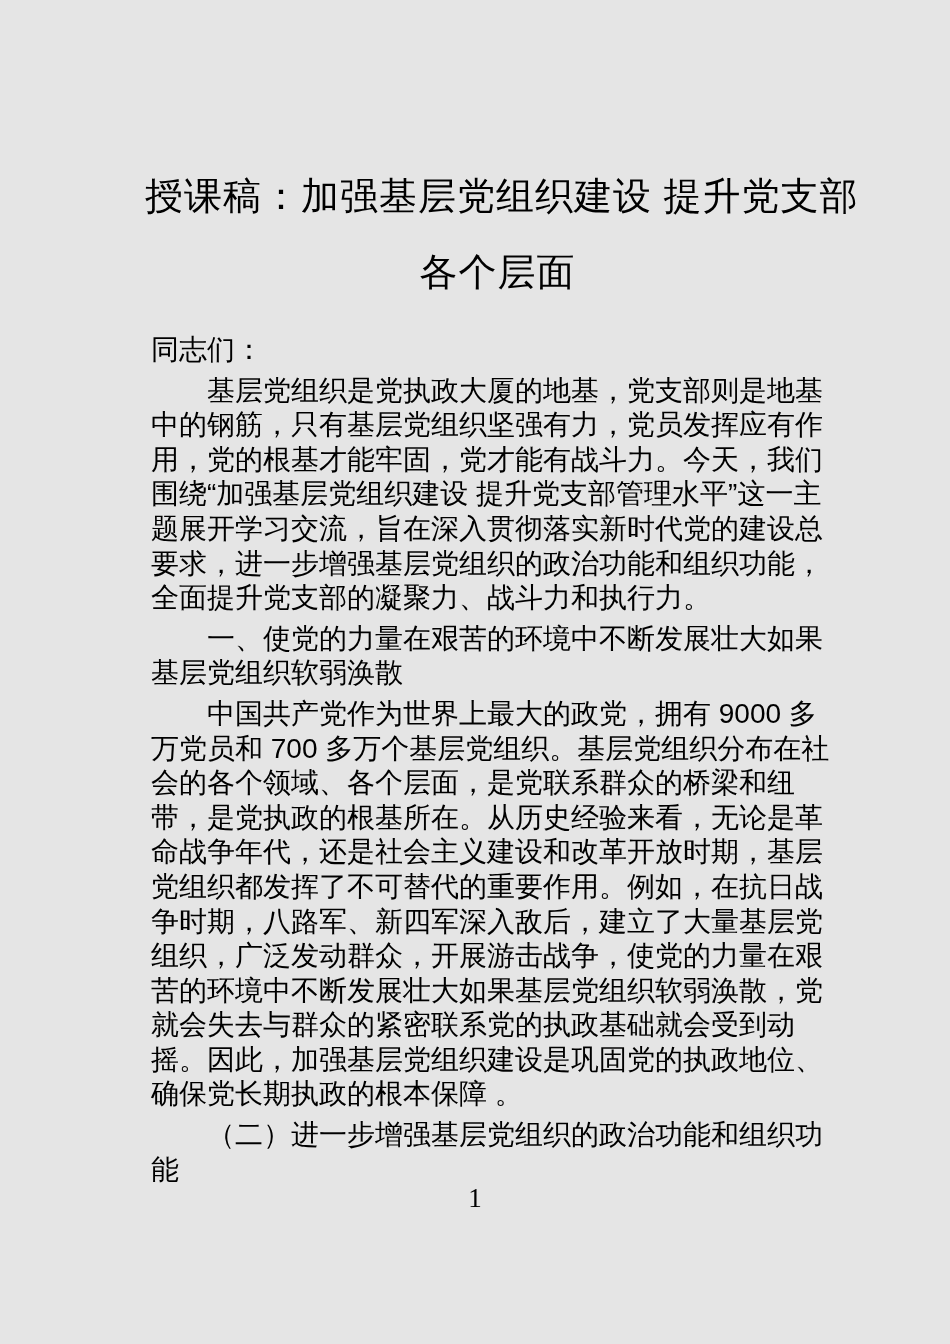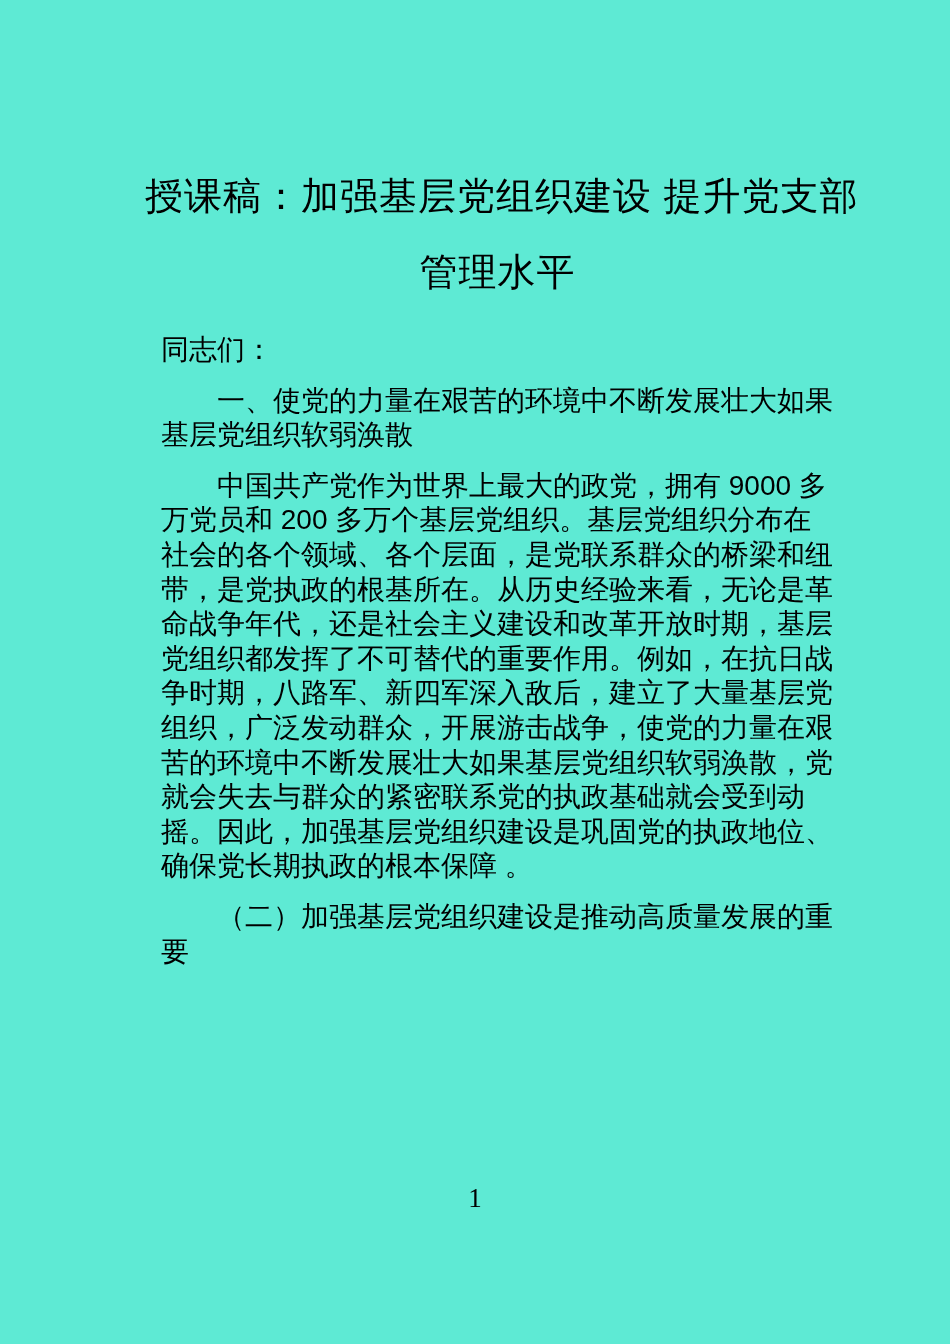--- a/index.html
+++ b/index.html
@@ -10,21 +10,21 @@
     width: 950px;
     height: 1344px;
     background: #ffffff;
     color: #000000;
     font-family: "Liberation Sans", sans-serif;
   }
   .page {
     position: relative;
     width: 950px;
     height: 1344px;
-    background: #5eead4;
+    background: #e5e5e5;
     overflow: hidden;
   }
   .content {
     margin-left: 145px;
     width: 705px;
     padding-top: 158px;
   }
   .doc-title {
     margin: 0;
     font-size: 38px;
@@ -37,21 +37,21 @@
     display: block;
     white-space: nowrap;
   }
   .body-text {
     margin-top: 23px;
     font-size: 28px;
     line-height: 34.6px;
     text-align: left;
   }
   .body-text p {
-    margin: 16px;
+    margin: 6px;
     padding: 0;
   }
   .para {
     text-indent: 2em;
   }
   .salutation {
     text-indent: 0;
   }
   .footer {
     position: absolute;
@@ -66,32 +66,33 @@
     color: #000000;
   }
 </style>
 </head>
 <body>
 
 <div class="page">
   <div class="content">
     <h1 class="doc-title">
       <span class="title-line">授课稿：加强基层党组织建设 提升党支部</span>
-      <span class="title-line">管理水平</span>
+      <span class="title-line">各个层面</span>
     </h1>
 
     <div class="body-text">
       <p class="salutation">同志们：</p>
 
+      <p class="para">基层党组织是党执政大厦的地基，党支部则是地基中的钢筋，只有基层党组织坚强有力，党员发挥应有作用，党的根基才能牢固，党才能有战斗力。今天，我们围绕“加强基层党组织建设 提升党支部管理水平”这一主题展开学习交流，旨在深入贯彻落实新时代党的建设总要求，进一步增强基层党组织的政治功能和组织功能，全面提升党支部的凝聚力、战斗力和执行力。</p>
 
       <p class="para">一、使党的力量在艰苦的环境中不断发展壮大如果基层党组织软弱涣散</p>
 
 
-      <p class="para">中国共产党作为世界上最大的政党，拥有 9000 多万党员和 200 多万个基层党组织。基层党组织分布在社会的各个领域、各个层面，是党联系群众的桥梁和纽带，是党执政的根基所在。从历史经验来看，无论是革命战争年代，还是社会主义建设和改革开放时期，基层党组织都发挥了不可替代的重要作用。例如，在抗日战争时期，八路军、新四军深入敌后，建立了大量基层党组织，广泛发动群众，开展游击战争，使党的力量在艰苦的环境中不断发展壮大如果基层党组织软弱涣散，党就会失去与群众的紧密联系党的执政基础就会受到动摇。因此，加强基层党组织建设是巩固党的执政地位、确保党长期执政的根本保障 。</p>
+      <p class="para">中国共产党作为世界上最大的政党，拥有 9000 多万党员和 700 多万个基层党组织。基层党组织分布在社会的各个领域、各个层面，是党联系群众的桥梁和纽带，是党执政的根基所在。从历史经验来看，无论是革命战争年代，还是社会主义建设和改革开放时期，基层党组织都发挥了不可替代的重要作用。例如，在抗日战争时期，八路军、新四军深入敌后，建立了大量基层党组织，广泛发动群众，开展游击战争，使党的力量在艰苦的环境中不断发展壮大如果基层党组织软弱涣散，党就会失去与群众的紧密联系党的执政基础就会受到动摇。因此，加强基层党组织建设是巩固党的执政地位、确保党长期执政的根本保障 。</p>
 
-      <p class="para">（二）加强基层党组织建设是推动高质量发展的重要</p>
+      <p class="para">（二）进一步增强基层党组织的政治功能和组织功能</p>
     </div>
   </div>
 
   <div class="footer">
     <span class="page-number">1</span>
   </div>
 </div>
 
 </body></html>

